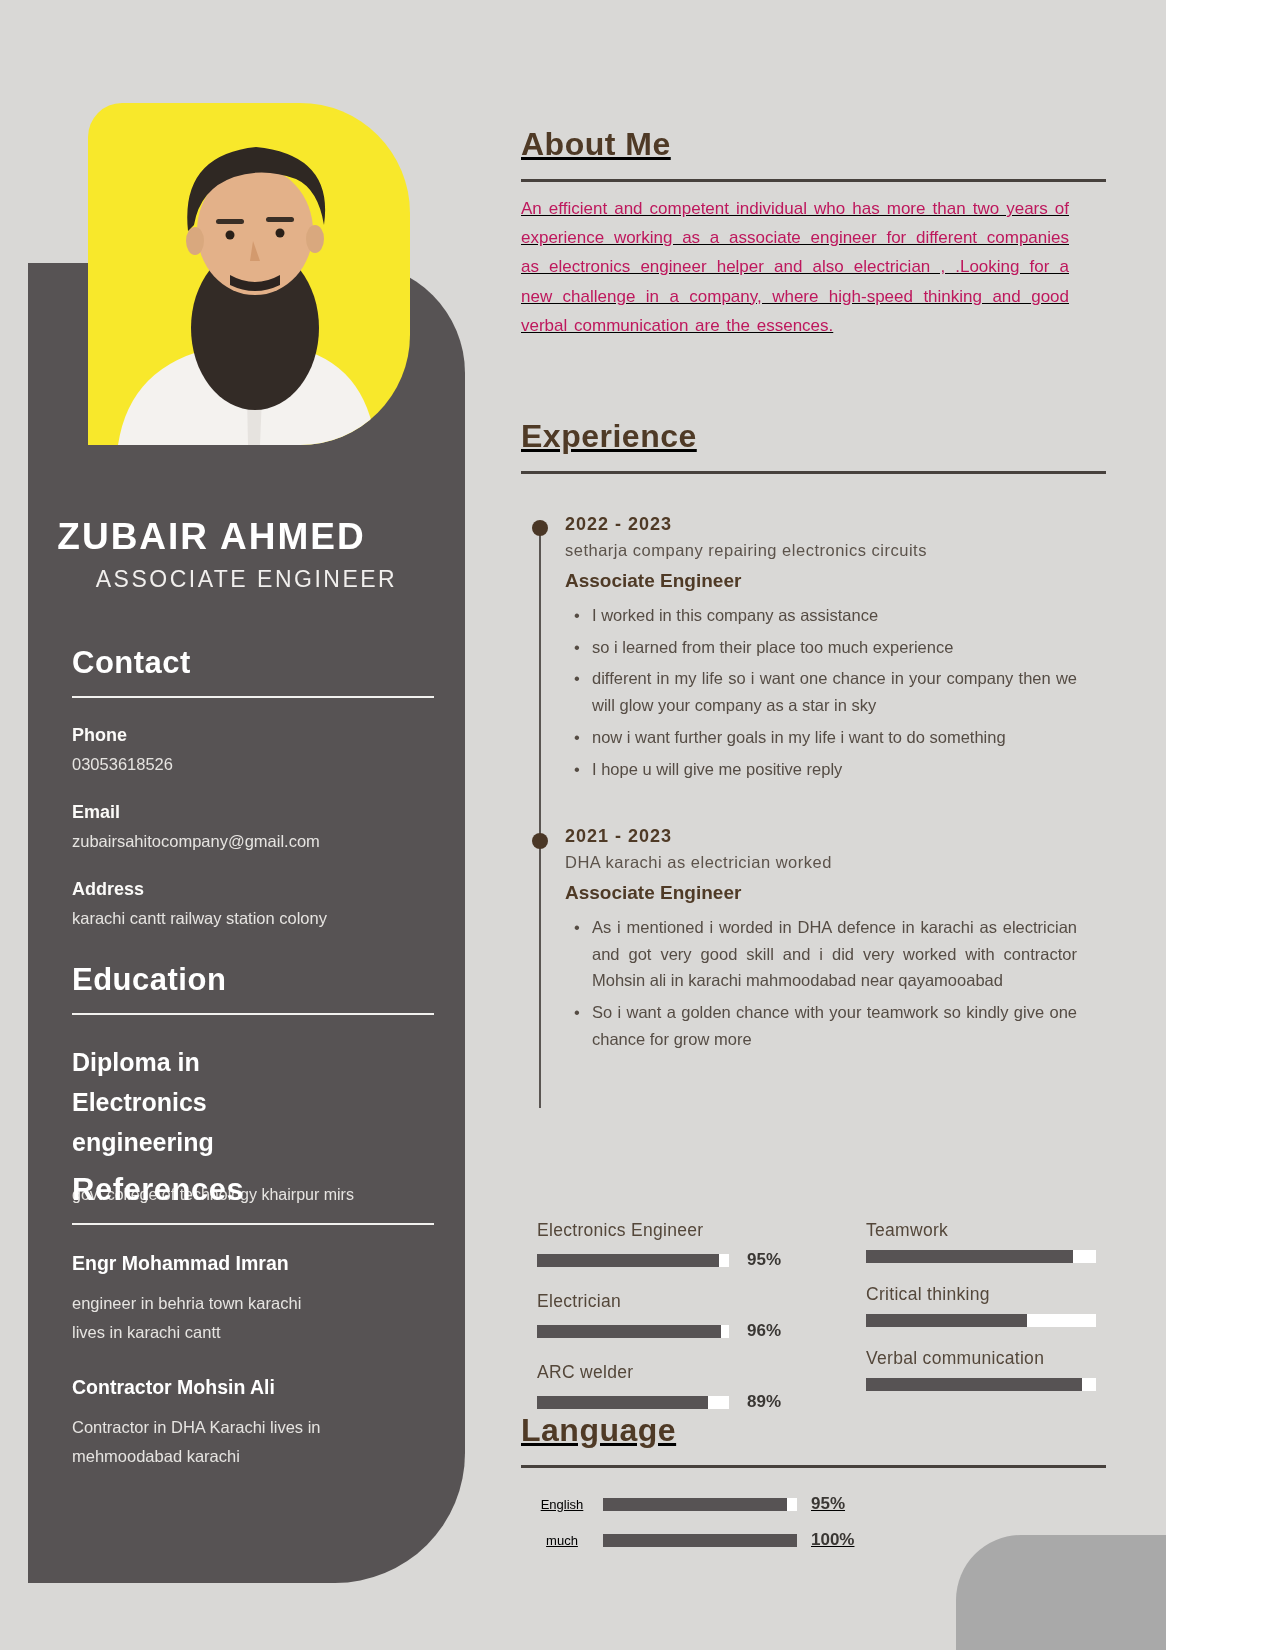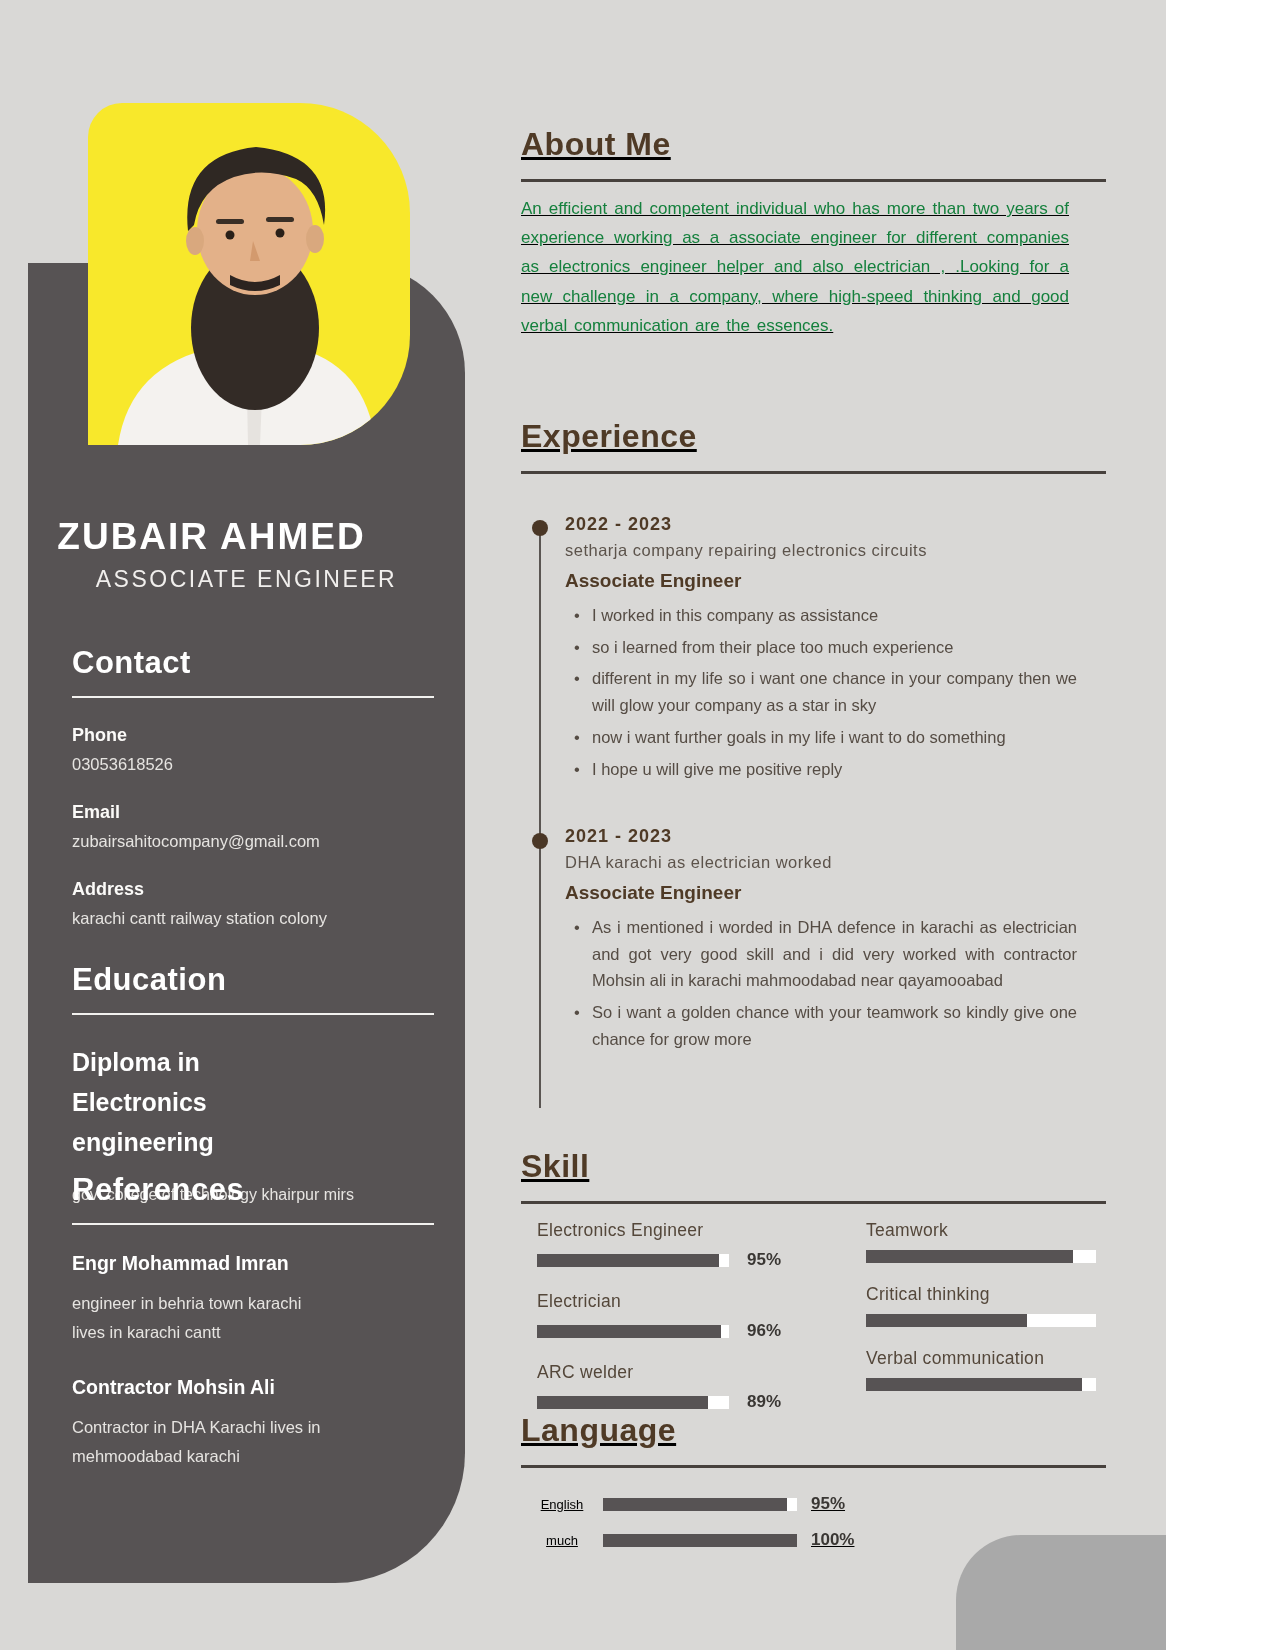--- a/index.html
+++ b/index.html
@@ -49,21 +49,21 @@
   .sec-about      { top: 126px; }
   .sec-experience { top: 418px; }
   .sec-skill      { top: 1148px; }
   .sec-language   { top: 1412px; }
 
   .main-heading { font-size: 32px; font-weight: 700; color: #4f3a26; letter-spacing: 0.5px; }
   .main-rule { height: 3px; background: #47413d; margin-top: 16px; border: 0; }
 
   .about-text {
     margin-top: 12px; width: 548px; font-size: 17px; line-height: 1.72;
-    color: #15803d; text-align: justify; word-spacing: 2px;
+    color: #be185d; text-align: justify; word-spacing: 2px;
   }
 
   
   .timeline-line { position: absolute; left: 539px; top: 528px; width: 2px; height: 580px; background: #5a5552; }
   .timeline-dot { position: absolute; left: 532px; width: 16px; height: 16px; border-radius: 50%; background: #4a3726; }
   .dot-1 { top: 520px; }
   .dot-2 { top: 833px; }
 
   .exp-entry { position: absolute; left: 565px; width: 512px; }
   .entry-1 { top: 514px; }
@@ -213,24 +213,20 @@
     <div class="exp-entry entry-2">
       <div class="exp-period">2021 - 2023</div>
       <div class="exp-company">DHA karachi as electrician worked</div>
       <div class="exp-role">Associate Engineer</div>
       <ul class="exp-bullets">
         <li>As i mentioned i worded in DHA defence in karachi as electrician and got very good skill and i did very worked with contractor Mohsin ali in karachi mahmoodabad near qayamooabad</li>
         <li>So i want a golden chance with your teamwork so kindly give one chance for grow more</li>
       </ul>
     </div>
 
-    <div class="main-section sec-skill">
-      <div class="main-heading">Skill</div>
-      <div class="main-rule"></div>
-    </div>
 
     <div class="skills-grid">
       <div class="skills-col skills-col-left">
         <div class="skill-item">
           <div class="skill-label">Electronics Engineer</div>
           <div class="skill-row">
             <div class="bar-track bar-track-sm">
               <div class="bar-fill" style="width: 95%;"></div>
             </div>
             <div class="skill-percent">95%</div>

